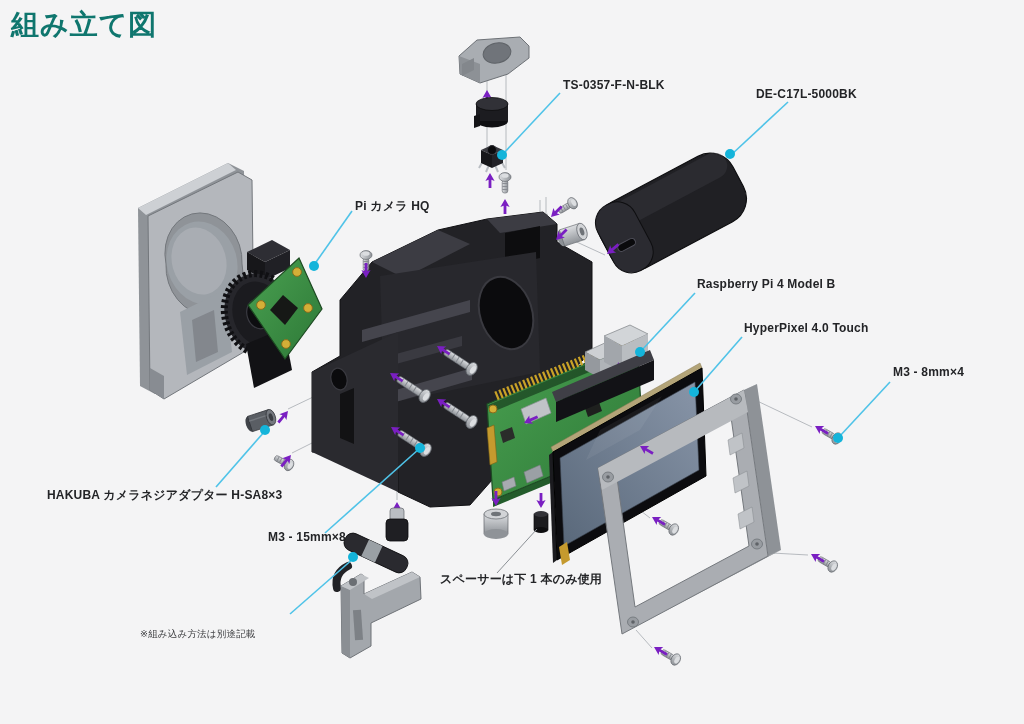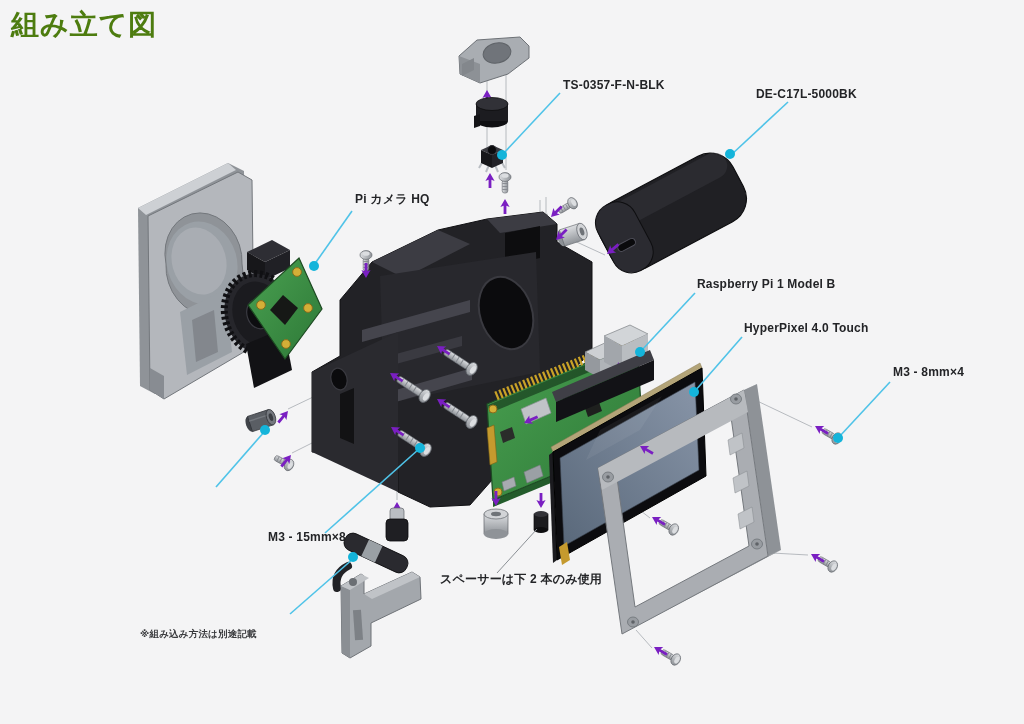--- a/index.html
+++ b/index.html
@@ -2,23 +2,23 @@
 <html><head>
 <meta charset="utf-8">
 <style>
   html,body{margin:0;padding:0;}
   body{width:1024px;height:724px;overflow:hidden;background:#f4f4f5;
        font-family:"Liberation Sans","DejaVu Sans",sans-serif;}
   .stage{position:relative;width:1024px;height:724px;}
   .stage svg{position:absolute;left:0;top:0;}
   .lbl{position:absolute;white-space:nowrap;font-size:12px;font-weight:700;
        color:#232427;letter-spacing:.2px;}
-  .lbl.small{font-size:9.5px;font-weight:700;color:#3a3b3e;}
+  .lbl.small{font-size:9.5px;font-weight:400;color:#3a3b3e;}
   .title{position:absolute;left:11px;top:6px;font-size:28px;font-weight:900;
-       color:#4d7c0f;letter-spacing:1px;}
+       color:#0f766e;letter-spacing:1px;}
 </style>
 </head>
 <body>
 
 <div class="stage">
 
 <svg width="1024" height="724" viewBox="0 0 1024 724">
   <defs>
     <linearGradient id="mg" x1="0" y1="0" x2="0" y2="1">
       <stop offset="0" stop-color="#dcdee1"></stop>
@@ -336,20 +336,21 @@
     <circle cx="838" cy="438" r="5"></circle>
     <circle cx="265" cy="430" r="5"></circle>
     <circle cx="420" cy="448" r="5"></circle>
     <circle cx="353" cy="557" r="5"></circle>
   </g>
 </svg>
 
   <div class="title">組み立て図</div>
   <div class="lbl" style="left:563px;top:78px">TS-0357-F-N-BLK</div>
   <div class="lbl" style="left:756px;top:87px">DE-C17L-5000BK</div>
-  <div class="lbl" style="left:355px;top:191px">Pi カメラ HQ</div>
-  <div class="lbl" style="left:697px;top:277px">Raspberry Pi 1 Model B</div>
+  <div class="lbl" style="left:355px;top:198px">Pi カメラ HQ</div>
+  <div class="lbl" style="left:697px;top:277px">Raspberry Pi 4 Model B</div>
   <div class="lbl" style="left:744px;top:321px">HyperPixel 4.0 Touch</div>
   <div class="lbl" style="left:893px;top:365px">M3 - 8mm×4</div>
+  <div class="lbl" style="left:47px;top:487px">HAKUBA カメラネジアダプター H-SA8×3</div>
   <div class="lbl" style="left:268px;top:530px">M3 - 15mm×8</div>
-  <div class="lbl" style="left:440px;top:571px">スペーサーは下 2 本のみ使用</div>
+  <div class="lbl" style="left:440px;top:571px">スペーサーは下 1 本のみ使用</div>
   <div class="lbl small" style="left:140px;top:628px">※組み込み方法は別途記載</div>
 </div>
 
 </body></html>

